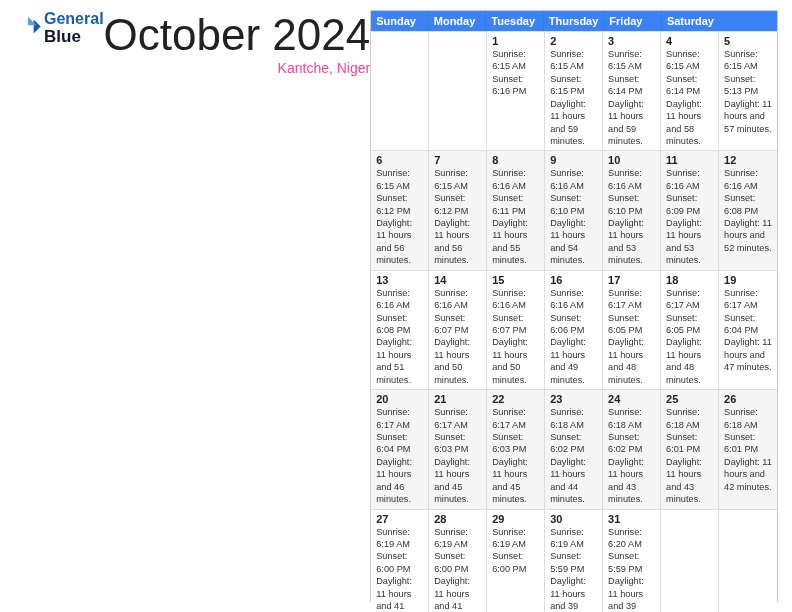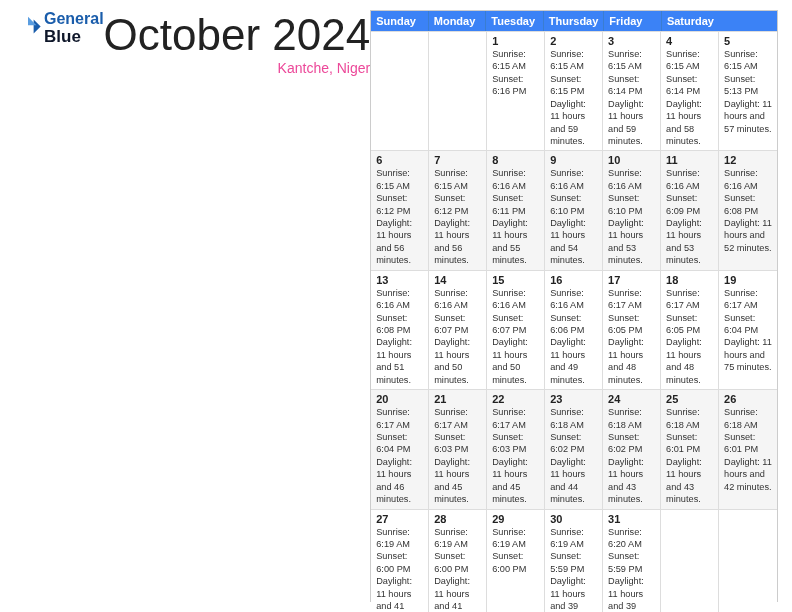--- a/index.html
+++ b/index.html
@@ -242,21 +242,21 @@
           <div class="cal-cell">
             <span class="day-num">18</span>
             <span class="cell-line">Sunrise: 6:17 AM</span>
             <span class="cell-line">Sunset: 6:05 PM</span>
             <span class="cell-line">Daylight: 11 hours and 48 minutes.</span>
           </div>
           <div class="cal-cell">
             <span class="day-num">19</span>
             <span class="cell-line">Sunrise: 6:17 AM</span>
             <span class="cell-line">Sunset: 6:04 PM</span>
-            <span class="cell-line">Daylight: 11 hours and 75 minutes.</span>
+            <span class="cell-line">Daylight: 11 hours and 47 minutes.</span>
           </div>
         </div>
         <div class="cal-row">
           <div class="cal-cell alt-row">
             <span class="day-num">20</span>
             <span class="cell-line">Sunrise: 6:17 AM</span>
             <span class="cell-line">Sunset: 6:04 PM</span>
             <span class="cell-line">Daylight: 11 hours and 46 minutes.</span>
           </div>
           <div class="cal-cell alt-row">

